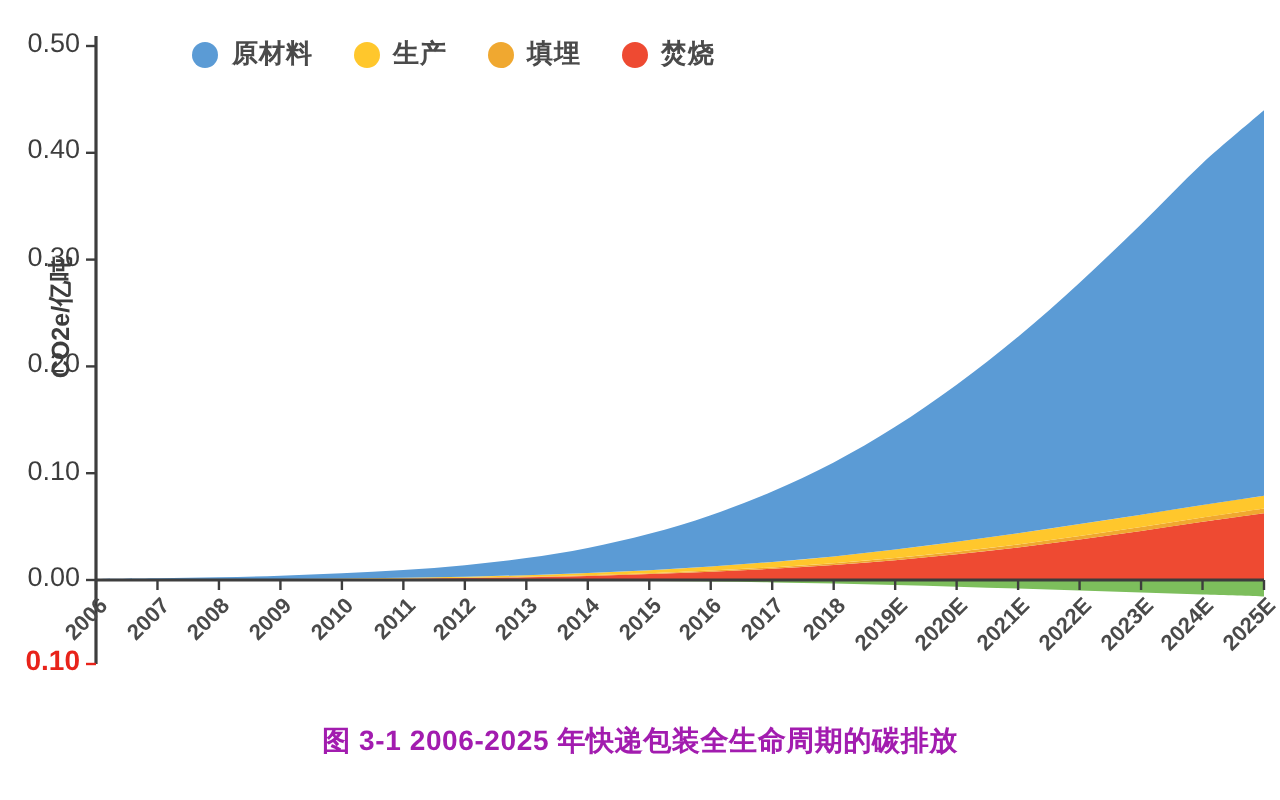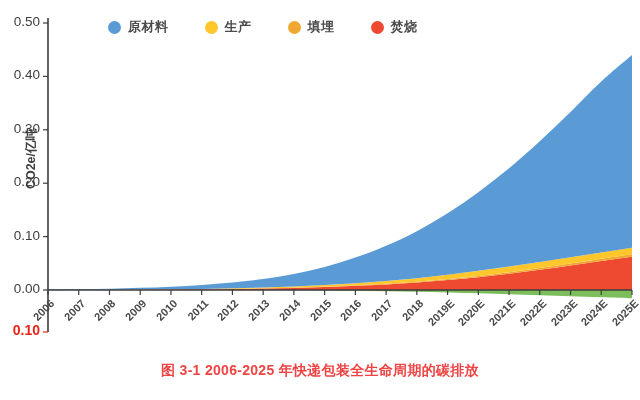--- a/index.html
+++ b/index.html
@@ -4,22 +4,22 @@
 <style>
   html,body{margin:0;padding:0;}
   body{
     width:640px;height:400px;overflow:hidden;background:#ffffff;
     font-family:"Liberation Sans","DejaVu Sans",sans-serif;
   }
   #figure{position:relative;width:640px;height:400px;}
   #chart-svg{position:absolute;left:0;top:0;width:640px;height:400px;}
 
   .legend-wrap{
-    position:absolute;left:108px;top:18px;
-    display:flex;align-items:center;gap:16px;
+    position:absolute;left:96px;top:18px;
+    display:flex;align-items:center;gap:0px;
   }
   .legend-item{display:flex;align-items:center;margin-right:20px;}
   .legend-dot{width:13px;height:13px;border-radius:50%;margin-right:7px;flex:0 0 auto;}
   .legend-label{
     font-size:13px;font-weight:bold;color:#4a4a4a;
     white-space:nowrap;letter-spacing:.5px;
   }
 
   .ytick{
     position:absolute;text-align:right;width:54px;
@@ -34,21 +34,21 @@
   }
 
   .xtick{
     position:absolute;font-size:11px;color:#4a4a4a;font-weight:bold;
     transform-origin:right top;transform:rotate(-45deg);
     white-space:nowrap;text-align:right;
   }
 
   .caption{
     position:absolute;left:0;top:362px;width:640px;text-align:center;
-    font-size:14px;font-weight:bold;color:#ef4444;letter-spacing:.3px;
+    font-size:14px;font-weight:bold;color:#a21caf;letter-spacing:.3px;
   }
 </style>
 </head>
 <body>
 
 <div id="figure">
 
   <svg id="chart-svg" viewBox="0 0 640 400" preserveAspectRatio="none" aria-hidden="true">
       <path d="M 48.00 289.95 C 53.12 289.94, 68.49 289.91, 78.74 289.89 C 88.98 289.88, 99.23 289.87, 109.47 289.84 C 119.72 289.81, 129.96 289.78, 140.21 289.73 C 150.46 289.69, 160.70 289.64, 170.95 289.57 C 181.19 289.51, 191.44 289.45, 201.68 289.36 C 211.93 289.27, 222.18 289.16, 232.42 289.04 C 242.67 288.91, 252.91 288.79, 263.16 288.61 C 273.40 288.43, 283.65 288.23, 293.89 287.97 C 304.14 287.71, 314.39 287.42, 324.63 287.06 C 334.88 286.71, 345.12 286.28, 355.37 285.83 C 365.61 285.39, 375.86 284.94, 386.11 284.39 C 396.35 283.84, 406.60 283.24, 416.84 282.52 C 427.09 281.81, 437.33 281.01, 447.58 280.12 C 457.82 279.23, 468.07 278.25, 478.32 277.18 C 488.56 276.12, 498.81 274.96, 509.05 273.71 C 519.30 272.47, 529.54 271.09, 539.79 269.71 C 550.04 268.33, 560.28 266.90, 570.53 265.44 C 580.77 263.97, 591.02 262.37, 601.26 260.90 C 611.51 259.43, 626.88 257.34, 632.00 256.63 L 632.00 290.00 L 601.26 290.00 L 570.53 290.00 L 539.79 290.00 L 509.05 290.00 L 478.32 290.00 L 447.58 290.00 L 416.84 290.00 L 386.11 290.00 L 355.37 290.00 L 324.63 290.00 L 293.89 290.00 L 263.16 290.00 L 232.42 290.00 L 201.68 290.00 L 170.95 290.00 L 140.21 290.00 L 109.47 290.00 L 78.74 290.00 L 48.00 290.00 Z" fill="#EE4A32" stroke="none"></path>
       <path d="M 48.00 289.94 C 53.12 289.93, 68.49 289.89, 78.74 289.87 C 88.98 289.85, 99.23 289.84, 109.47 289.81 C 119.72 289.78, 129.96 289.73, 140.21 289.68 C 150.46 289.63, 160.70 289.56, 170.95 289.49 C 181.19 289.42, 191.44 289.35, 201.68 289.25 C 211.93 289.15, 222.18 289.02, 232.42 288.88 C 242.67 288.74, 252.91 288.60, 263.16 288.40 C 273.40 288.19, 283.65 287.94, 293.89 287.65 C 304.14 287.36, 314.39 287.03, 324.63 286.64 C 334.88 286.24, 345.12 285.79, 355.37 285.30 C 365.61 284.81, 375.86 284.30, 386.11 283.70 C 396.35 283.09, 406.60 282.44, 416.84 281.67 C 427.09 280.90, 437.33 280.01, 447.58 279.05 C 457.82 278.09, 468.07 277.04, 478.32 275.90 C 488.56 274.76, 498.81 273.54, 509.05 272.22 C 519.30 270.90, 529.54 269.45, 539.79 268.00 C 550.04 266.55, 560.28 265.05, 570.53 263.51 C 580.77 261.97, 591.02 260.30, 601.26 258.76 C 611.51 257.22, 626.88 255.02, 632.00 254.28 L 632.00 256.63 L 601.26 260.90 L 570.53 265.44 L 539.79 269.71 L 509.05 273.71 L 478.32 277.18 L 447.58 280.12 L 416.84 282.52 L 386.11 284.39 L 355.37 285.83 L 324.63 287.06 L 293.89 287.97 L 263.16 288.61 L 232.42 289.04 L 201.68 289.36 L 170.95 289.57 L 140.21 289.73 L 109.47 289.84 L 78.74 289.89 L 48.00 289.95 Z" fill="#F0A830" stroke="none"></path>

